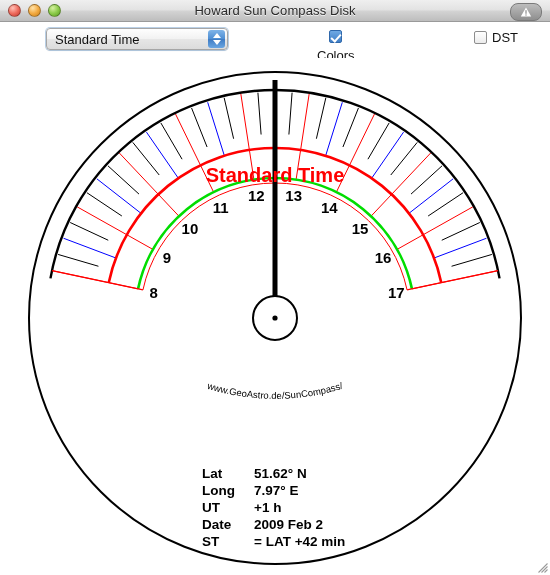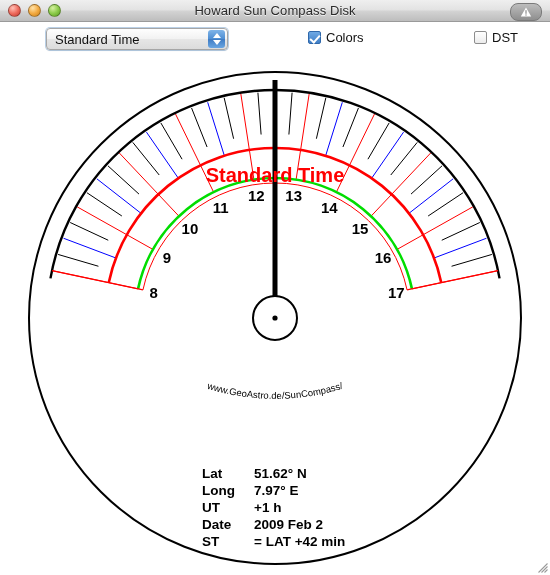--- a/index.html
+++ b/index.html
@@ -73,21 +73,21 @@
     background:linear-gradient(to bottom,#7fb4e8 0%,#4f8fd4 48%,#3f7cc4 52%,#6aa6e2 100%);
     display:flex;flex-direction:column;align-items:center;justify-content:center;
     gap:2px;
   }
   .stepper .ar{width:0;height:0;border-left:4px solid transparent;border-right:4px solid transparent;}
   .stepper .up{border-bottom:5px solid #fff;}
   .stepper .dn{border-top:5px solid #fff;}
   .checkitem{
     position:absolute;top:8px;display:flex;align-items:center;gap:5px;
   }
-  .checkitem.colors{left:308px;}
+  .checkitem.colors{left:317px;flex-direction:column;}
   .checkitem.dst{left:474px;}
   .cbox{
     width:13px;height:13px;border-radius:2px;
     border:1px solid #8d8d8d;
     background:linear-gradient(to bottom,#ffffff,#ececec);
     box-sizing:border-box;position:relative;
   }
   .cbox.checked{
     background:linear-gradient(to bottom,#6fa9e4 0%,#3f7ec6 100%);
     border-color:#2f68ab;

